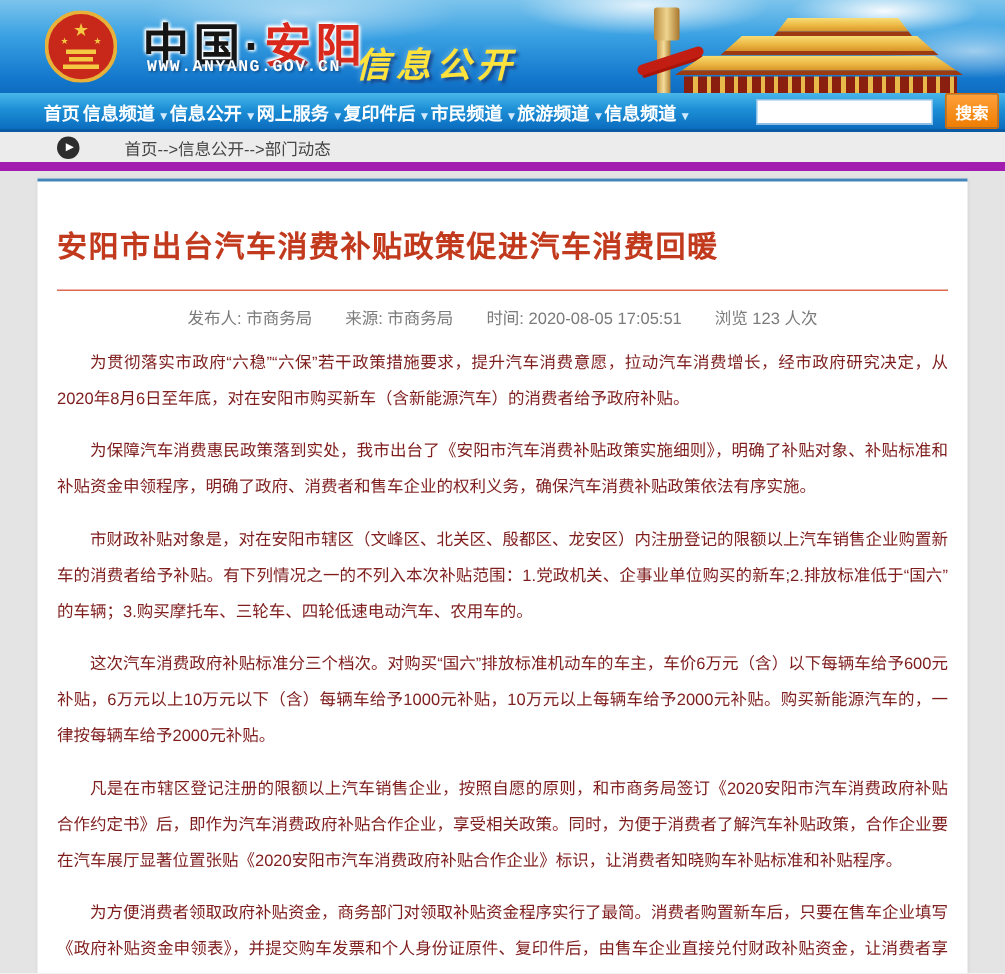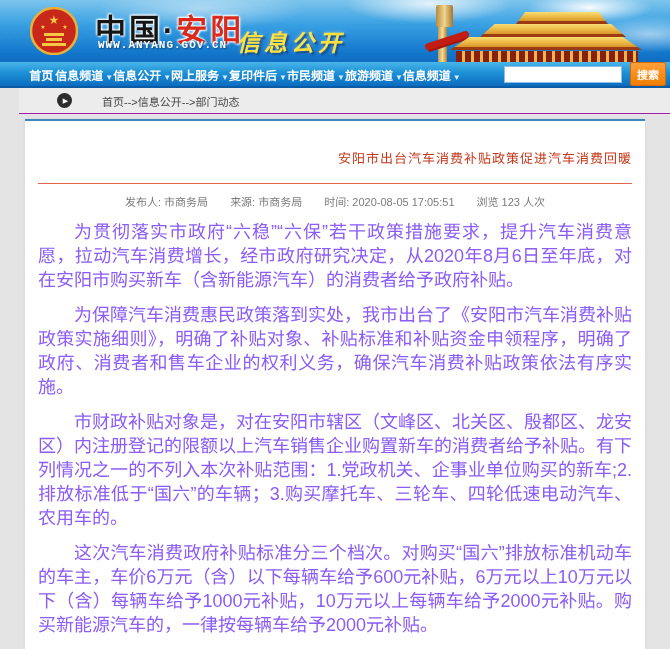--- a/index.html
+++ b/index.html
@@ -54,37 +54,37 @@
   .nav-items { flex:1; display:flex; justify-content:center; padding-right:28px; }
   .nav-item { color:#fff; font-size:12px; font-weight:bold; text-decoration:none; white-space:nowrap; cursor:pointer; }
   .nav-item .caret { font-size:8px; color:#cfeaff; margin-left:2px; }
   .nav-search-input { width:118px; height:17px; border:1px solid #8cc0e6; background:#fff; margin-right:8px; font-size:11px; padding:0 4px; }
   .nav-search-btn {
     width:36px; height:24px; border:1px solid #d86a00; border-radius:2px; color:#fff; font-size:11px; font-weight:bold;
     background:linear-gradient(180deg,#ffa03a,#ee7d02); cursor:pointer; margin-right:0;
   }
 
   
-  .crumb-bar { height:26px; background:#ececec; border-bottom:1px solid #a21caf; display:flex; align-items:center;margin-left:19px; }
+  .crumb-bar { height:26px; background:#ececec; border-bottom:6px solid #a21caf; display:flex; align-items:center; }
   .crumb-icon { width:15px; height:15px; border-radius:50%; background:#2d2d2d; margin-left:38px;
     display:flex; align-items:center; justify-content:center; color:#fff; font-size:7px; line-height:1; padding-left:2px; }
   .crumb-text { margin-left:30px; font-size:11px; color:#454545; }
 
   
   .main { padding:5px 25px 0; height:535px; }
   .content {
     background:#fff; border-top:2px solid #4285b8; height:100%; padding:27px 13px 10px; overflow:hidden;
     box-shadow:0 0 3px rgba(0,0,0,.08);
   }
-  .art-title { text-align:right; font-size:13px; font-weight:normal; color:#c23a1e; letter-spacing:1px; }
+  .art-title { text-align:left; font-size:20px; font-weight:bold; color:#c23a1e; letter-spacing:1px; }
   .red-rule { border:0; border-top:1px solid #de6950; margin:16px 0 0; }
   .meta { text-align:center; font-size:11px; color:#7b7b7b; padding:9px 0 0; }
   .meta-item { margin:0 11px; }
   .article-body { margin-top:8px; }
-  .para { font-size:18px; line-height:24px; color:#8b5cf6; text-align:justify; text-indent:2em; margin-top:11px; }
+  .para { font-size:11px; line-height:24px; color:#7f1d1d; text-align:justify; text-indent:2em; margin-top:11px; }
 </style>
 </head>
 <body>
 
 <div class="header">
   <svg class="emblem" viewBox="0 0 48 48" aria-hidden="true">
     <circle cx="24" cy="24" r="23" fill="#c8281a"></circle>
     <circle cx="24" cy="24" r="23" fill="none" stroke="#e8b23a" stroke-width="2.5"></circle>
     <text x="24" y="17" font-size="12" text-anchor="middle" fill="#f5c842">★</text>
     <text x="13" y="22" font-size="6" text-anchor="middle" fill="#f5c842">★</text>
@@ -131,16 +131,17 @@
 <div class="main">
   <div class="content">
     <div class="art-title">安阳市出台汽车消费补贴政策促进汽车消费回暖</div>
     <hr class="red-rule">
     <div class="meta"><span class="meta-item">发布人: 市商务局</span><span class="meta-item">来源:  市商务局</span><span class="meta-item">时间: 2020-08-05 17:05:51</span><span class="meta-item">浏览 123 人次</span></div>
     <div class="article-body">
         <p class="para">为贯彻落实市政府“六稳”“六保”若干政策措施要求，提升汽车消费意愿，拉动汽车消费增长，经市政府研究决定，从2020年8月6日至年底，对在安阳市购买新车（含新能源汽车）的消费者给予政府补贴。</p>
         <p class="para">为保障汽车消费惠民政策落到实处，我市出台了《安阳市汽车消费补贴政策实施细则》，明确了补贴对象、补贴标准和补贴资金申领程序，明确了政府、消费者和售车企业的权利义务，确保汽车消费补贴政策依法有序实施。</p>
         <p class="para">市财政补贴对象是，对在安阳市辖区（文峰区、北关区、殷都区、龙安区）内注册登记的限额以上汽车销售企业购置新车的消费者给予补贴。有下列情况之一的不列入本次补贴范围：1.党政机关、企事业单位购买的新车;2.排放标准低于“国六”的车辆；3.购买摩托车、三轮车、四轮低速电动汽车、农用车的。</p>
         <p class="para">这次汽车消费政府补贴标准分三个档次。对购买“国六”排放标准机动车的车主，车价6万元（含）以下每辆车给予600元补贴，6万元以上10万元以下（含）每辆车给予1000元补贴，10万元以上每辆车给予2000元补贴。购买新能源汽车的，一律按每辆车给予2000元补贴。</p>
+        <p class="para">凡是在市辖区登记注册的限额以上汽车销售企业，按照自愿的原则，和市商务局签订《2020安阳市汽车消费政府补贴合作约定书》后，即作为汽车消费政府补贴合作企业，享受相关政策。同时，为便于消费者了解汽车补贴政策，合作企业要在汽车展厅显著位置张贴《2020安阳市汽车消费政府补贴合作企业》标识，让消费者知晓购车补贴标准和补贴程序。</p>
         <p class="para">为方便消费者领取政府补贴资金，商务部门对领取补贴资金程序实行了最简。消费者购置新车后，只要在售车企业填写《政府补贴资金申领表》，并提交购车发票和个人身份证原件、复印件后，由售车企业直接兑付财政补贴资金，让消费者享受到购车、领取政府补贴资金“一站式”服务，实现惠民政策真正惠民。</p>
       </div>
   </div>
 </div>
 
 </body></html>

